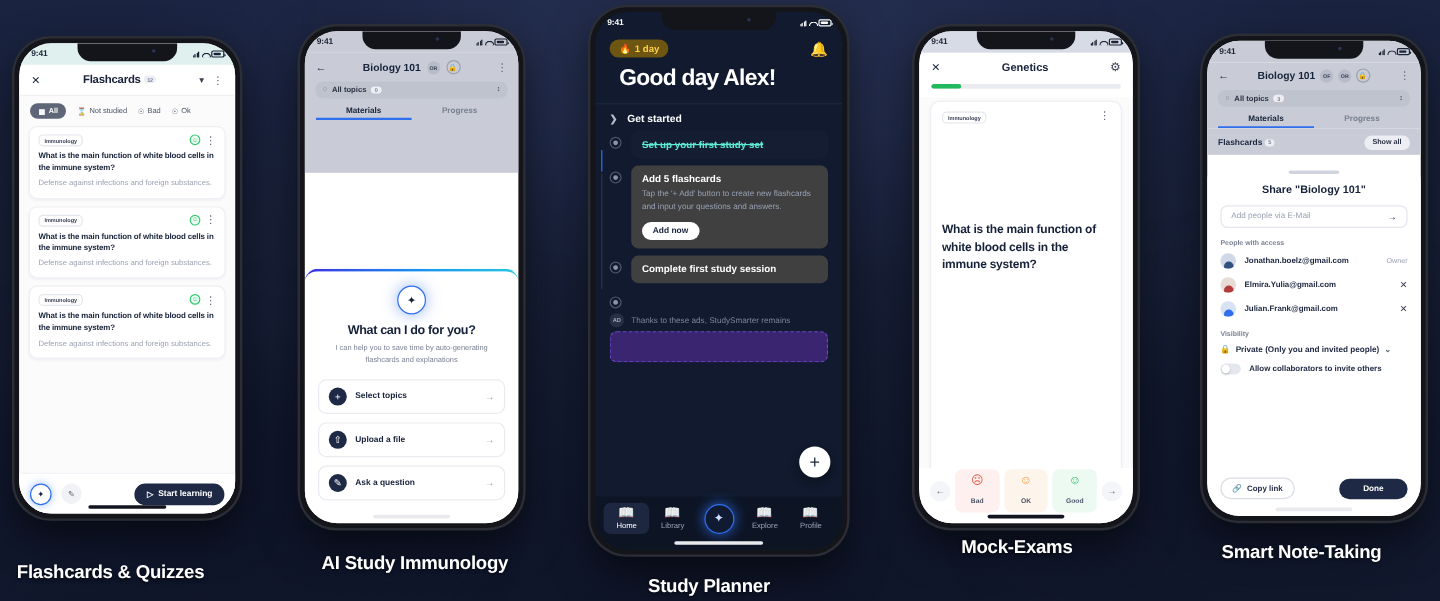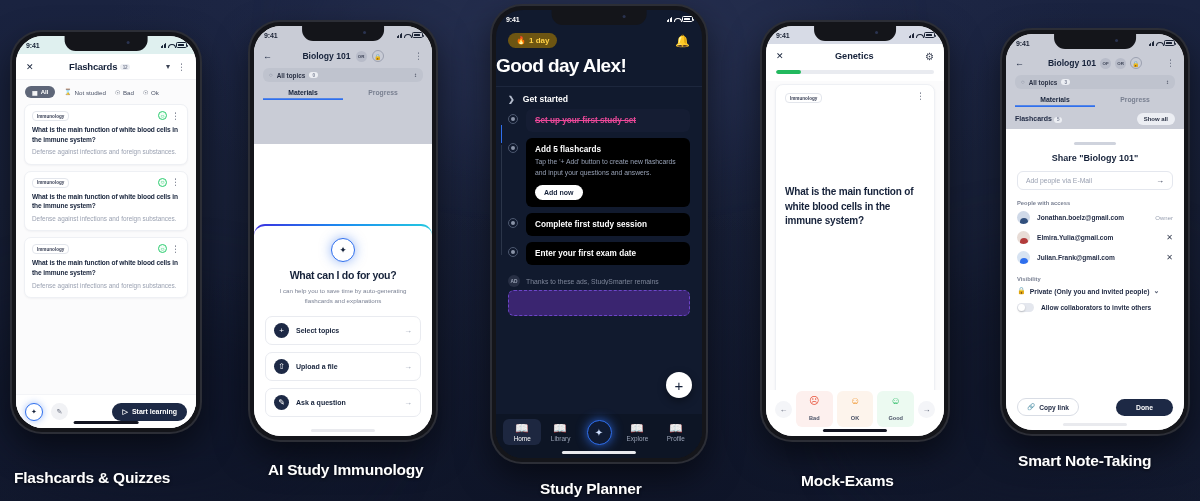--- a/index.html
+++ b/index.html
@@ -228,37 +228,37 @@
   
   #p3 { left: 492px; top: 6px; width: 214px; height: 456px; }
   .p3-screen { background: #111a2e; color: #fff; }
   .p3-statusb { color: #fff; }
   .p3-head { padding: 5px 12px 0; display: flex; align-items: center; justify-content: space-between; }
   .streak {
     background: #6d5512; color: #ffd046; border-radius: 10px;
     padding: 3px 8px; font-size: 8px; font-weight: bold;
     display: inline-flex; align-items: center; gap: 3px;
   }
-  .p3-greet { padding: 7px 0 0; }
+  .p3-greet { padding: 7px 20px 0; }
   .p3-h1 { font-size: 19px; font-weight: bold; letter-spacing: -.6px; }
   .p3-sub { font-size: 7.6px; color: #97a0b4; line-height: 1.6; margin-top: 4px; }
   .p3-div { height: 1px; background: #1d273d; margin: 9px 0 0; }
   .getstarted { display: flex; align-items: center; gap: 8px; padding: 7px 12px 5px; font-size: 8.6px; font-weight: bold; }
   .tasklist { padding: 0 12px 0 12px; position: relative; }
   .task { display: flex; align-items: flex-start; gap: 8px; position: relative; }
   .tnode {
     width: 10px; height: 10px; border-radius: 50%; border: 1.4px solid #4d586f;
     display: flex; align-items: center; justify-content: center; flex: none; margin-top: 5px;
     background: #111a2e; z-index: 2;
   }
   .tnode b { width: 4px; height: 4px; border-radius: 50%; background: #8b94a8; display: block; }
   .tline { position: absolute; left: 4.6px; top: 14px; bottom: 12px; width: 1.4px; background: #2b3549; z-index: 1; }
   .tline.active { background: #2f6fed; }
-  .tbox { flex: 1; background: #000000; border-radius: 6px; padding: 7px 9px; margin-bottom: 6px; }
-  .tbox.dim { background: #151d33; color: #ec4899; text-decoration: line-through; }
+  .tbox { flex: 1; background: #404040; border-radius: 6px; padding: 7px 9px; margin-bottom: 6px; }
+  .tbox.dim { background: #151d33; color: #5eead4; text-decoration: line-through; }
   .tbox-t { font-size: 8.2px; font-weight: bold; }
   .tbox-d { font-size: 6.8px; color: #96a0b4; line-height: 1.55; margin-top: 3px; }
   .addnow {
     display: inline-block; background: #fff; color: #16223a; border-radius: 9px;
     padding: 4px 9px; font-size: 7px; font-weight: bold; margin-top: 7px;
   }
   .adrow { display: flex; align-items: center; gap: 6px; padding: 4px 12px 3px; }
   .adbadge {
     width: 12px; height: 12px; border-radius: 50%; background: #2a3css; background: #272f44;
     color: #9aa3b6; font-size: 4.8px; font-weight: bold;
@@ -635,23 +635,20 @@
             </span>
           <div class="tbox">
             <div class="tbox-t">Complete first study session</div>
           </div>
         </div>
 
         <div class="task">
           <span class="tnode">
               <b></b>
             </span>
-          <div class="tbox">
-            <div class="tbox-t">Enter your first exam date</div>
-          </div>
         </div>
       </div>
 
       <div class="adrow">
         <span class="adbadge">AD</span>
         <span class="adtext">Thanks to these ads, StudySmarter remains</span>
       </div>
       <div class="adbanner"></div>
 
       <div class="fab">+</div>
@@ -739,21 +736,21 @@
         </span>
         <span class="rate good">
           <span class="fc">☺</span>
           <span class="lb">Good</span>
         </span>
         <span class="navcirc">→</span>
       </div>
       <div class="home-ind"></div>
     </div>
   </div>
-  <div class="caption" style="left:801px; top:472px;">Mock-Exams</div>
+  <div class="caption" style="left:801px; top:448px;">Mock-Exams</div>
 
   <div class="phone" id="p5">
     <div class="screen">
       <div class="notch"></div>
       <div class="statusbar p5-top">
         <span>9:41</span>
         <span class="right">
           <span class="bars">
               <i></i>
               <i></i>

